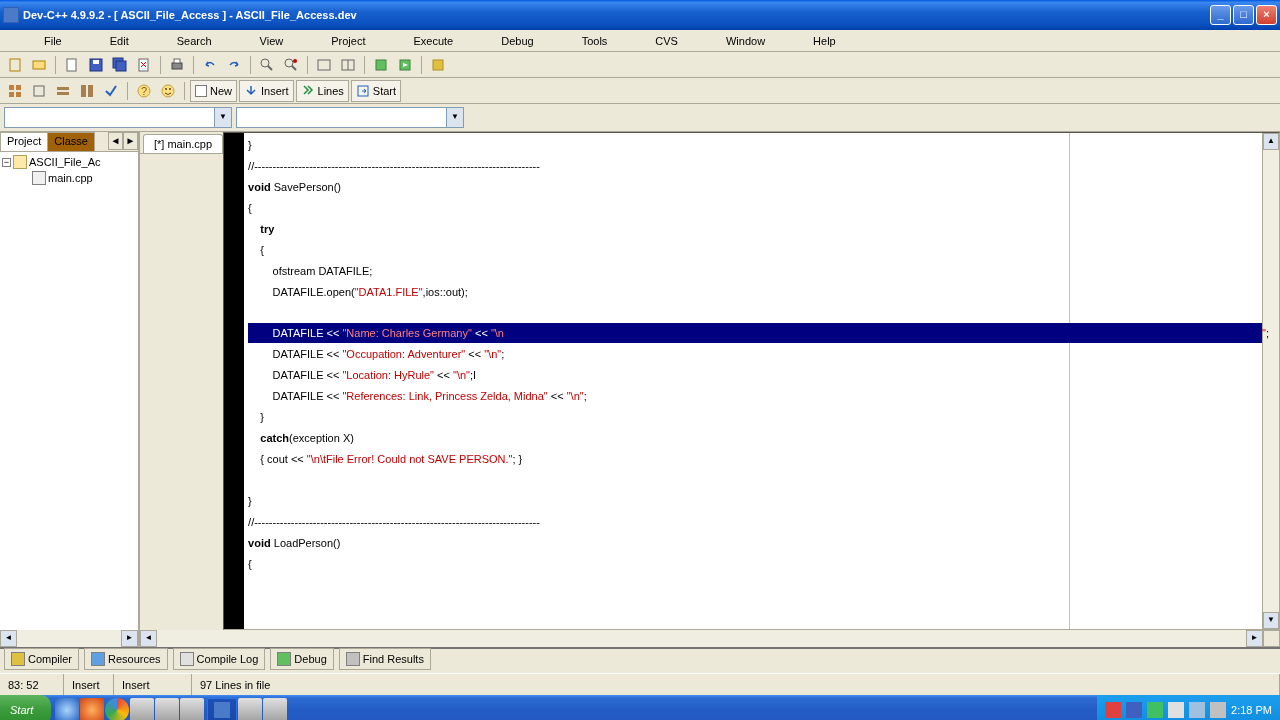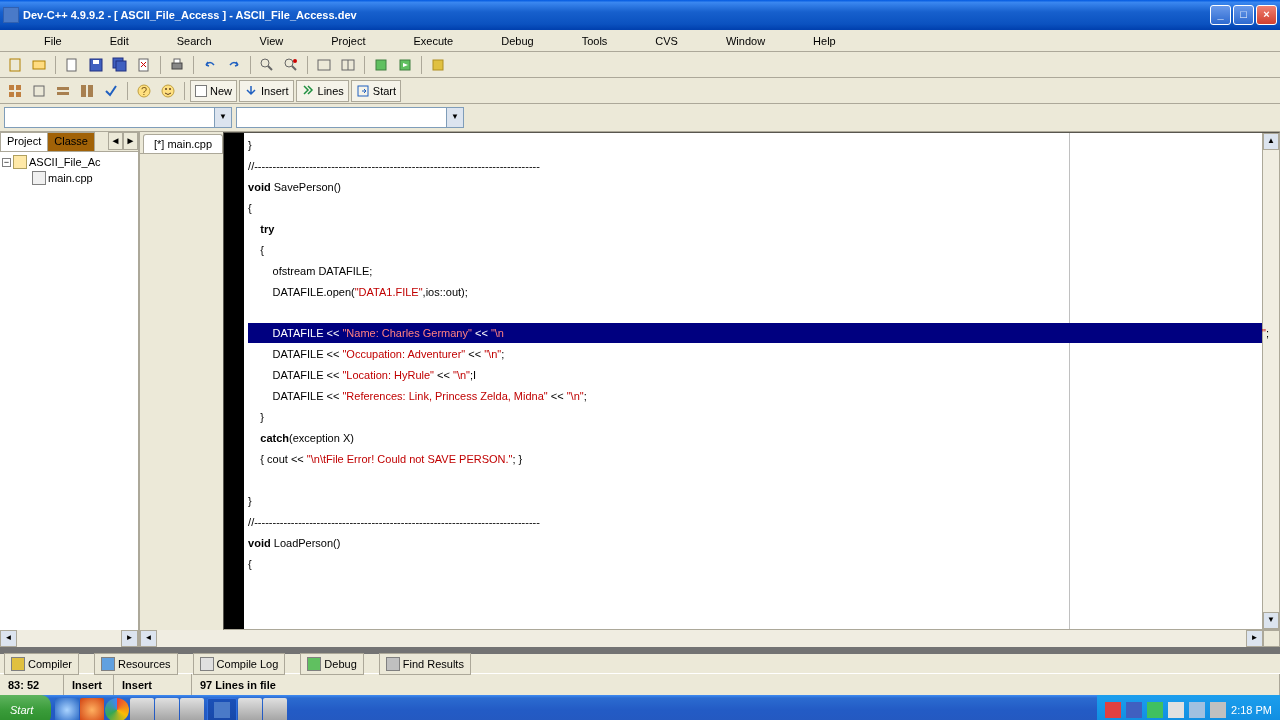--- a/index.html
+++ b/index.html
@@ -47,25 +47,25 @@
 .code .hl-partial-bg::before { content: ""; position: absolute; left: 0; top: 0; right: 0; bottom: 0; background: #cfe8f6; z-index: -1; }
 .cursor-mark { color: black; font-weight: normal; }
 .print-margin { position: absolute; top: 0; bottom: 0; left: 825px; width: 1px; background: #c0c0c0; }
 .vscroll { width: 17px; background: #ece9d8; border-left: 1px solid #aca899; display: flex; flex-direction: column; }
 .scroll-arrow { height: 17px; background: #dce4ef; border: 1px solid #aca899; text-align: center; font-size: 8px; line-height: 14px; cursor: pointer; }
 .scroll-track { flex: 1; background: #f0ede1; }
 .hscroll-row { height: 17px; display: flex; background: #ece9d8; }
 .hscroll-left { width: 140px; border-right: 2px solid #aca899; display: flex; }
 .hscroll-main { flex: 1; display: flex; }
 .hscroll-track { flex: 1; background: #f0ede1; }
-.bottom-tabs { height: 26px; background: #ece9d8; display: flex; align-items: center; padding: 3px 4px; border-top: 7px solid #737373; gap: 15px; }
+.bottom-tabs { height: 26px; background: #ece9d8; display: flex; align-items: flex-end; padding: 3px 4px; border-top: 2px solid #737373; gap: 5px; }
 .bottom-tab { padding: 3px 6px; border: 1px solid #aca899; background: #ece9d8; display: flex; align-items: center; gap: 3px; font-size: 11px; cursor: pointer; }
 .bt-icon { width: 14px; height: 14px; border: 1px solid #808080; }
 .status-bar { height: 22px; background: #ece9d8; display: flex; align-items: center; border-top: 1px solid white; }
-.status-cell { padding: 0 8px; border-right: 1px solid #aca899; height: 100%; display: flex; align-items: center; font-size: 11px; font-weight: bold; }
+.status-cell { padding: 0 8px; border-right: 1px solid #aca899; height: 100%; display: flex; align-items: center; font-size: 11px; }
 .taskbar { height: 30px; background: linear-gradient(to bottom, #3f8cf3 0%, #2b6bd0 10%, #235bc5 50%, #2458bf 100%); display: flex; align-items: center; }
 .start-btn { height: 30px; padding: 0 18px 0 10px; background: linear-gradient(to bottom, #5fb45f 0%, #3a9c3a 50%, #2a8c2a 100%); color: white; font-weight: normal; font-style: italic; font-size: 15px; display: flex; align-items: center; border-radius: 0 10px 10px 0; cursor: pointer; }
 .task-icons { display: flex; gap: 1px; margin-left: 4px; }
 .task-icon { width: 24px; height: 24px; border-radius: 2px; cursor: pointer; }
 .task-icon.browser-e { background: radial-gradient(circle, #aad4ff, #2060c0); }
 .task-icon.browser-ff { background: radial-gradient(circle, #ffb060, #d04010); }
 .task-icon.browser-ch { background: conic-gradient(#ea4335, #fbbc05, #34a853, #4285f4); border-radius: 50%; }
 .task-icon.generic { background: linear-gradient(#e0e0e0, #a0a0a0); }
 .task-item-active { height: 24px; padding: 0 6px; background: linear-gradient(to bottom, #1a50b8, #1848a8); border: 1px solid #3070e0; border-radius: 2px; margin-left: 2px; display: flex; align-items: center; cursor: pointer; }
 .tray { margin-left: auto; height: 30px; background: linear-gradient(to bottom, #1c9eed, #0f8ce0); display: flex; align-items: center; padding: 0 8px; gap: 5px; color: white; font-size: 11px; }

